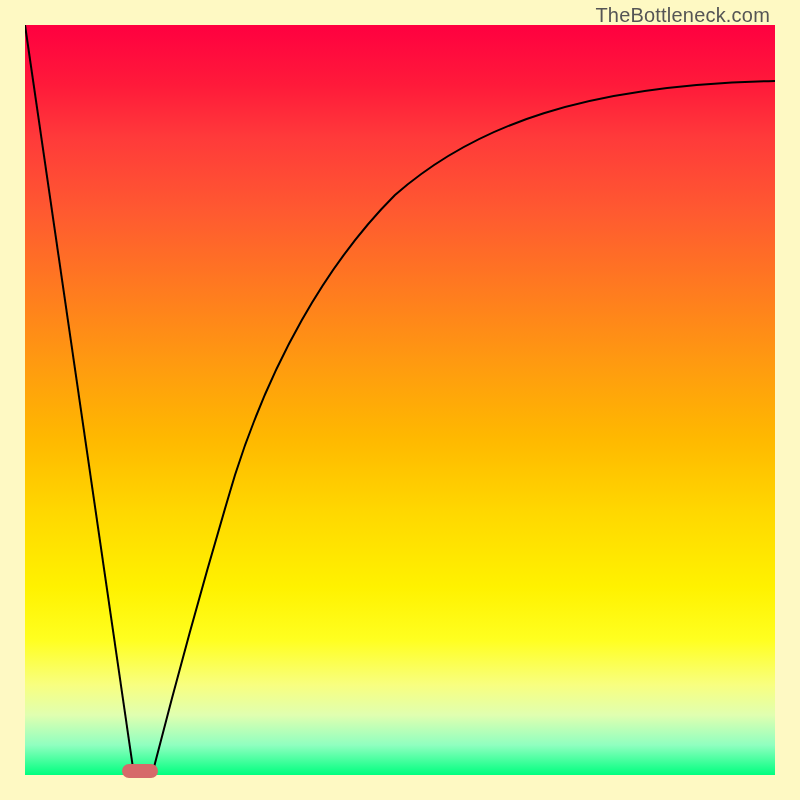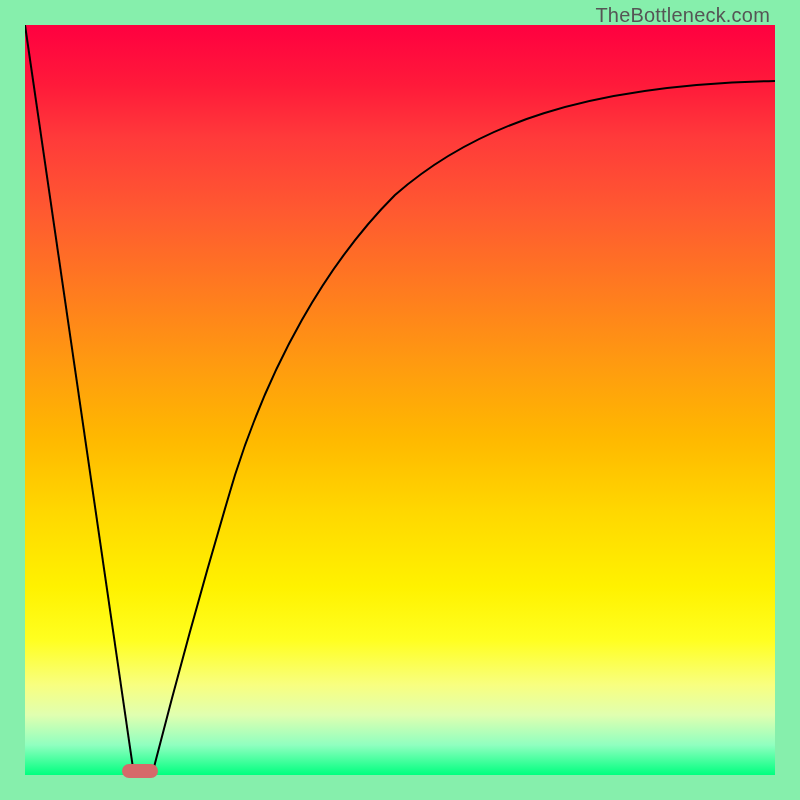--- a/index.html
+++ b/index.html
@@ -10,21 +10,21 @@
     overflow: hidden;
     background: #000;
     font-family: Arial, Helvetica, sans-serif;
   }
   .frame {
     position: absolute;
     left: 0;
     top: 0;
     width: 800px;
     height: 800px;
-    background: #86efac;
+    background: #fef9c3;
   }
   .plot {
     position: absolute;
     left: 25px;
     top: 25px;
     width: 750px;
     height: 750px;
     background: linear-gradient(to bottom,
       #ff0040 0%,
       #ff1a3a 8%,

